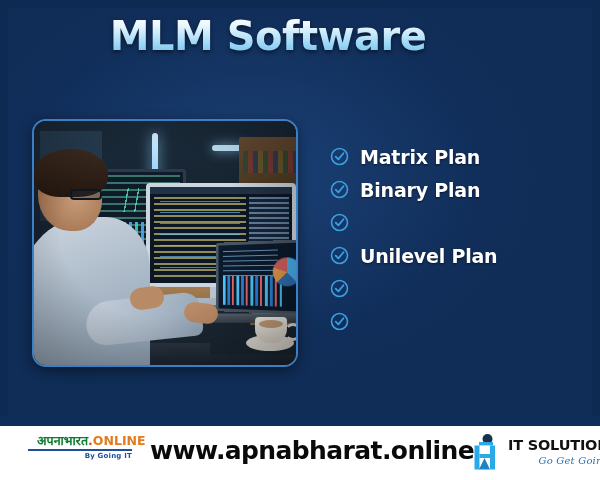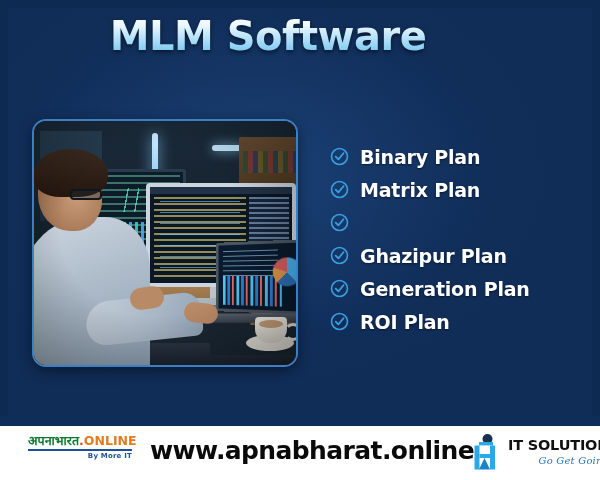--- a/index.html
+++ b/index.html
@@ -305,20 +305,21 @@
 
   .brand-logo {
     position:absolute; left: 28px; top: 434px;
     width: 104px; text-align:center;
   }
   .brand-word {
     font-family: "DejaVu Sans", sans-serif;
     font-size: 12.5px; font-weight: bold;
     line-height: 14px;
     white-space: nowrap;
+    margin-left: 9px;
   }
   .brand-hi { color: #0f7a32; }
   .brand-dot { color: #d94c2a; }
   .brand-online { color: #e07b1f; }
   .brand-rule {
     height: 2px; background: #1c4f9c; margin: 1px 0 1px 0;
   }
   .brand-sub {
     font-family: "DejaVu Sans", sans-serif;
     font-size: 7px; font-weight: bold; color: #1c4f9c;
@@ -428,83 +429,81 @@
 
   <div class="features">
 
     <div class="feature">
       <span class="check">
         <svg width="19" height="19" viewBox="0 0 20 20">
           <circle cx="10" cy="10" r="8.4" fill="none" stroke="#3a9fe0" stroke-width="1.7"></circle>
           <path d="M6 10.2 L8.8 13 L14.2 6.6" fill="none" stroke="#3a9fe0" stroke-width="1.9" stroke-linecap="round" stroke-linejoin="round"></path>
         </svg>
       </span>
-      <span class="feature-label">Binary Plan</span>
+      <span class="feature-label">Matrix Plan</span>
     </div>
 
     <div class="feature">
       <span class="check">
         <svg width="19" height="19" viewBox="0 0 20 20">
           <circle cx="10" cy="10" r="8.4" fill="none" stroke="#3a9fe0" stroke-width="1.7"></circle>
           <path d="M6 10.2 L8.8 13 L14.2 6.6" fill="none" stroke="#3a9fe0" stroke-width="1.9" stroke-linecap="round" stroke-linejoin="round"></path>
         </svg>
       </span>
-      <span class="feature-label">Matrix Plan</span>
+      <span class="feature-label">Binary Plan</span>
     </div>
 
     <div class="feature">
       <span class="check">
         <svg width="19" height="19" viewBox="0 0 20 20">
           <circle cx="10" cy="10" r="8.4" fill="none" stroke="#3a9fe0" stroke-width="1.7"></circle>
           <path d="M6 10.2 L8.8 13 L14.2 6.6" fill="none" stroke="#3a9fe0" stroke-width="1.9" stroke-linecap="round" stroke-linejoin="round"></path>
         </svg>
       </span>
     </div>
 
     <div class="feature">
       <span class="check">
         <svg width="19" height="19" viewBox="0 0 20 20">
           <circle cx="10" cy="10" r="8.4" fill="none" stroke="#3a9fe0" stroke-width="1.7"></circle>
           <path d="M6 10.2 L8.8 13 L14.2 6.6" fill="none" stroke="#3a9fe0" stroke-width="1.9" stroke-linecap="round" stroke-linejoin="round"></path>
         </svg>
       </span>
-      <span class="feature-label">Ghazipur Plan</span>
+      <span class="feature-label">Unilevel Plan</span>
     </div>
 
     <div class="feature">
       <span class="check">
         <svg width="19" height="19" viewBox="0 0 20 20">
           <circle cx="10" cy="10" r="8.4" fill="none" stroke="#3a9fe0" stroke-width="1.7"></circle>
           <path d="M6 10.2 L8.8 13 L14.2 6.6" fill="none" stroke="#3a9fe0" stroke-width="1.9" stroke-linecap="round" stroke-linejoin="round"></path>
         </svg>
       </span>
-      <span class="feature-label">Generation Plan</span>
     </div>
 
     <div class="feature">
       <span class="check">
         <svg width="19" height="19" viewBox="0 0 20 20">
           <circle cx="10" cy="10" r="8.4" fill="none" stroke="#3a9fe0" stroke-width="1.7"></circle>
           <path d="M6 10.2 L8.8 13 L14.2 6.6" fill="none" stroke="#3a9fe0" stroke-width="1.9" stroke-linecap="round" stroke-linejoin="round"></path>
         </svg>
       </span>
-      <span class="feature-label">ROI Plan</span>
     </div>
 
 
   </div>
 
   <div class="footer"></div>
 
   <div class="brand-logo">
     <div class="brand-word">
       <span class="brand-hi">अपनाभारत</span><span class="brand-dot">.</span><span class="brand-online">ONLINE</span>
     </div>
     <div class="brand-rule"></div>
-    <div class="brand-sub">By More IT</div>
+    <div class="brand-sub">By Going IT</div>
   </div>
 
   <div class="footer-url">www.apnabharat.online</div>
 
   <div class="it-logo">
     <span class="it-mark">
       <svg width="38" height="40" viewBox="0 0 38 40">
         <circle cx="21.5" cy="7" r="5" fill="#17324f"></circle>
         <path d="M13 10 h14 v3.4 h-14 z" fill="#29a9e8"></path>
         <path d="M8.5 13.5 h5 v24 h-5 z" fill="#29a9e8"></path>

